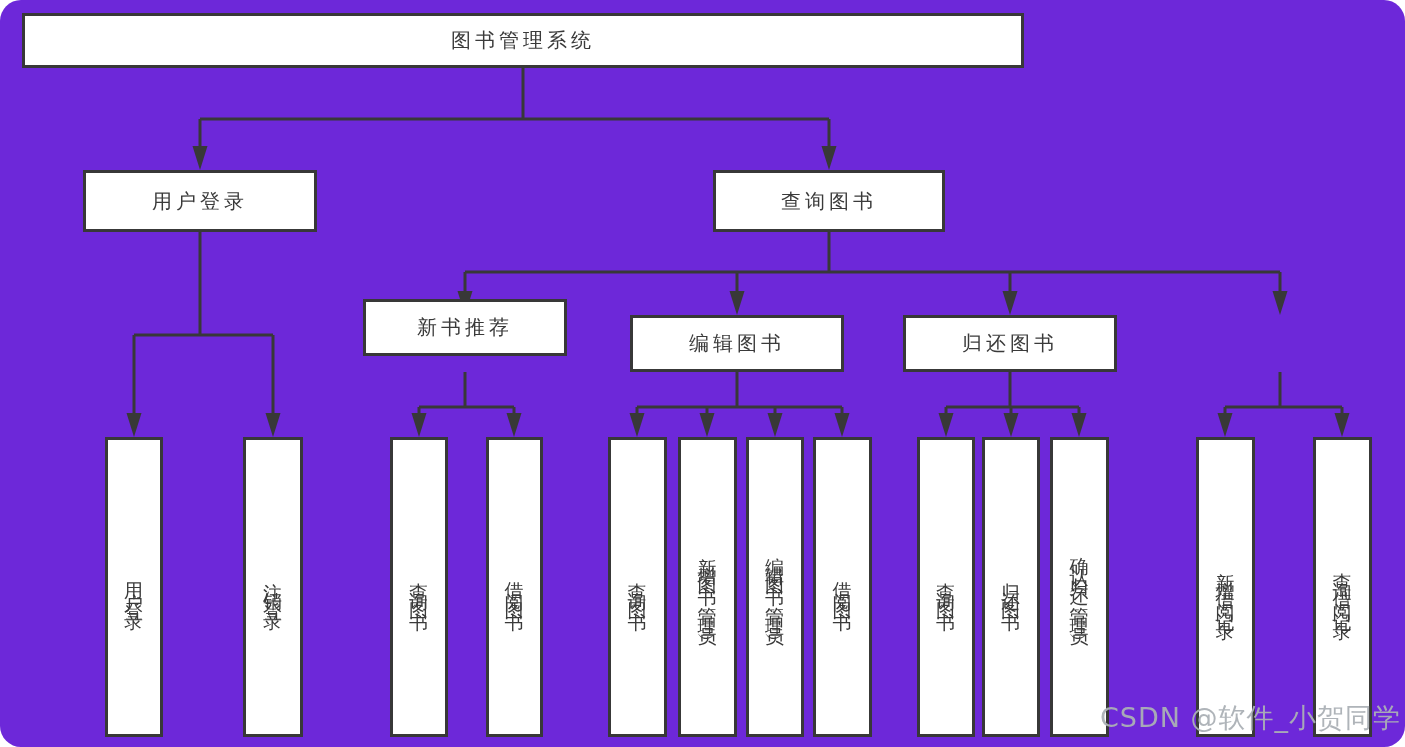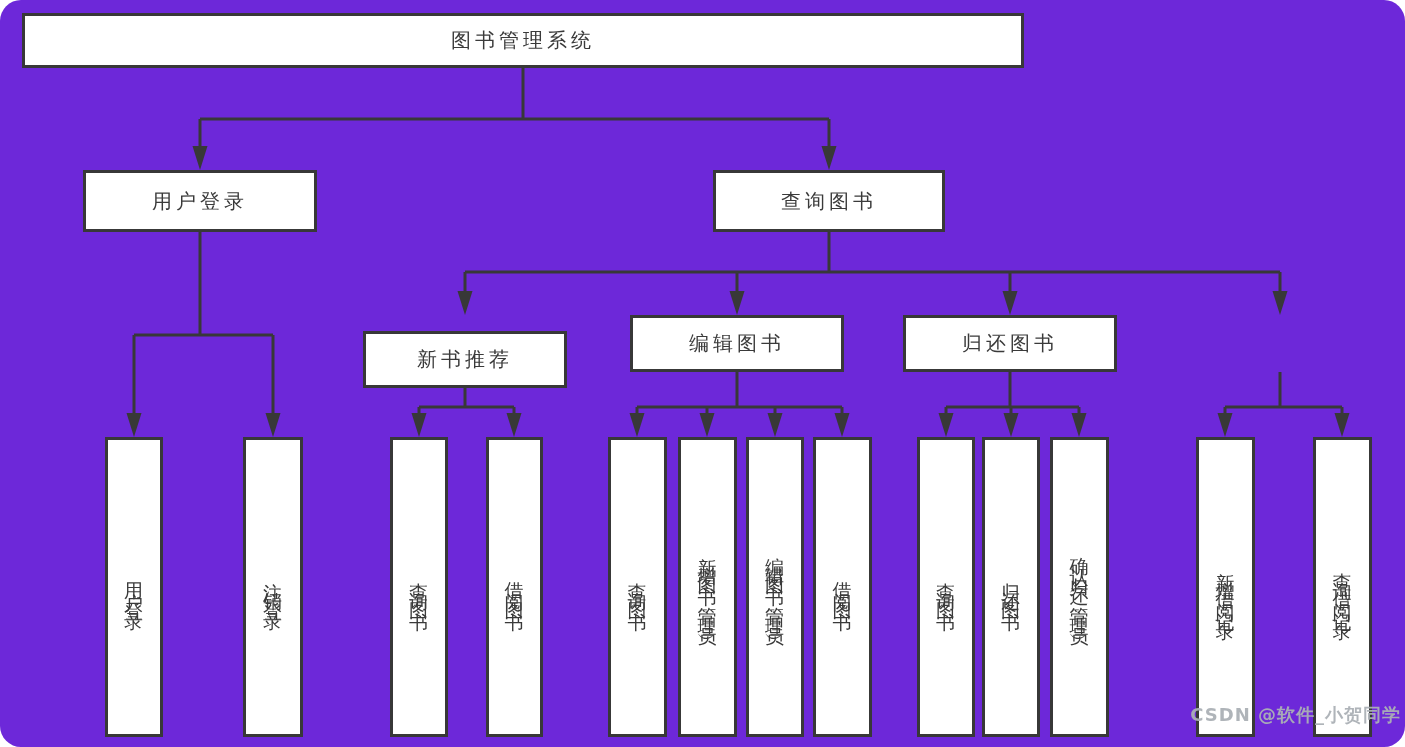--- a/index.html
+++ b/index.html
@@ -30,26 +30,25 @@
   .vt{ 
     writing-mode:vertical-rl;
     text-orientation:mixed;
     font-size:19px;
     letter-spacing:10px;
     color:#3a3a3a;
     line-height:1;
   }
   .watermark{
     position:absolute;
-    right:4px;bottom:20px;
-    font-size:18px;
+    right:4px;bottom:11px;
+    font-size:27px;
     color:rgba(171,176,181,0.95);
     letter-spacing:1px;
     white-space:nowrap;
-    font-weight:bold;
   }
 </style>
 </head>
 <body>
 
 <div class="stage">
 
   <svg class="wires" width="1405" height="747" viewBox="0 0 1405 747">
     <path fill="none" stroke="#383838" stroke-width="3" d="
       M523 68 V119 M200 119 H829 M200 119 V148 M829 119 V148
@@ -86,21 +85,21 @@
     <span class="hl">图书管理系统</span>
   </div>
 
   <div class="box" style="left:83px;top:170px;width:234px;height:62px">
     <span class="hl">用户登录</span>
   </div>
   <div class="box" style="left:713px;top:170px;width:232px;height:62px">
     <span class="hl">查询图书</span>
   </div>
 
-  <div class="box" style="left:363px;top:331px;width:204px;height:57px">
+  <div class="box" style="left:363px;top:299px;width:204px;height:57px">
     <span class="hl">新书推荐</span>
   </div>
   <div class="box" style="left:630px;top:315px;width:214px;height:57px">
     <span class="hl">编辑图书</span>
   </div>
   <div class="box" style="left:903px;top:315px;width:214px;height:57px">
     <span class="hl">归还图书</span>
   </div>
 
   <div class="box leaf" style="left:105px;width:58px">

